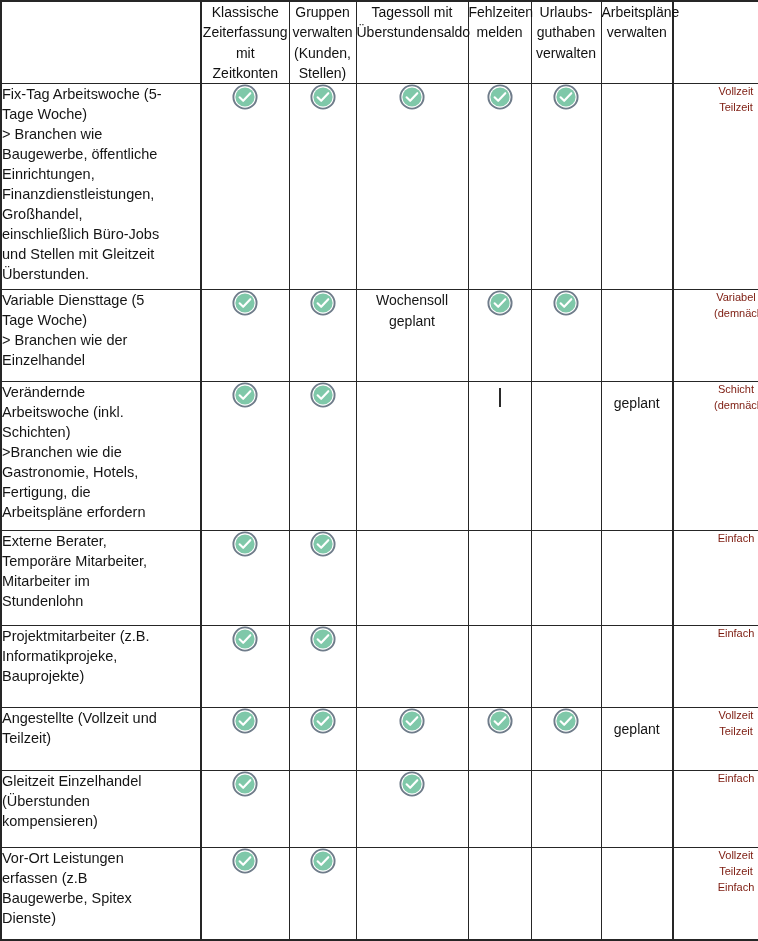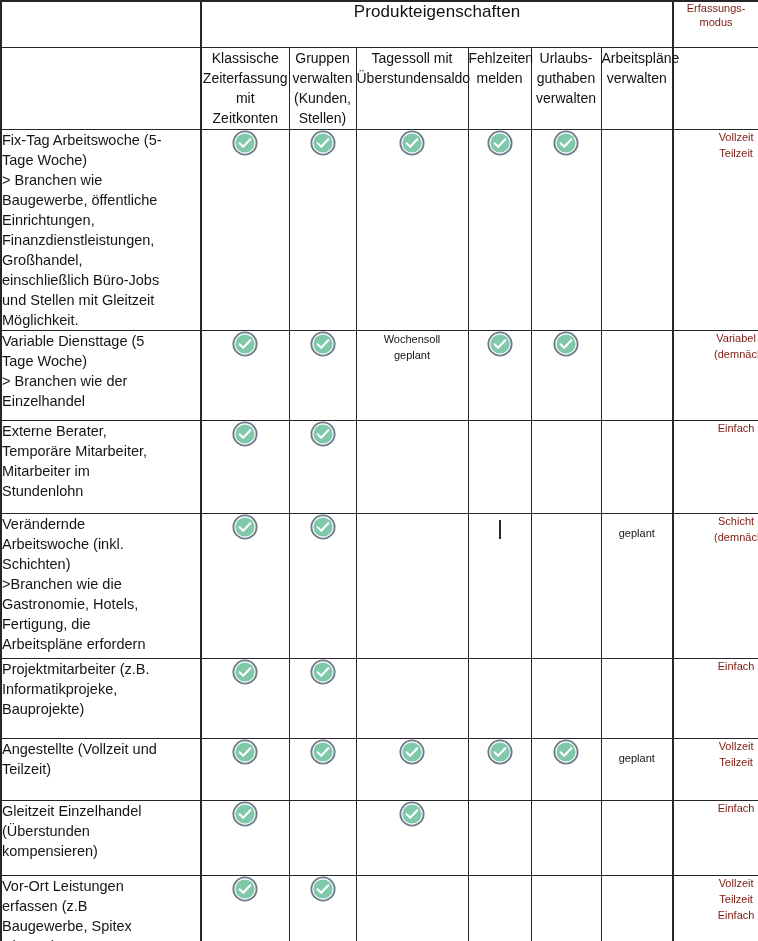--- a/index.html
+++ b/index.html
@@ -83,21 +83,21 @@
     vertical-align: top;
   }
   .cell {
     text-align: center;
     vertical-align: top;
     padding-top: 10px;
   }
   .cell-note {
     text-align: center;
     vertical-align: top;
-    font-size: 11px;
+    font-size: 14px;
     line-height: 1.5;
     color: #151515;
     padding: 26px 4px 4px 4px;
   }
   .cell-note.note-top {
     padding-top: 11px;
   }
   .mode {
     background: #FFFF00;
     text-align: center;
@@ -138,28 +138,20 @@
     <col style="width:200px">
     <col style="width:88px">
     <col style="width:67px">
     <col style="width:112px">
     <col style="width:63px">
     <col style="width:70px">
     <col style="width:72px">
     <col style="width:86px">
   </colgroup>
   <thead>
-    <tr style="height:46px">
-      <th class="hdr-blank"></th>
-      <th class="hdr-group" colspan="6">Produkteigenschaften</th>
-      <th class="hdr-mode">
-        <span>Erfassungs-</span><br>
-        <span>modus</span>
-      </th>
-    </tr>
     <tr style="height:72px">
       <th class="sub-blank"></th>
       <th class="sub-col">
         <span>Klassische</span><br>
         <span>Zeiterfassung</span><br>
         <span>mit Zeitkonten</span>
       </th>
       <th class="sub-col">
         <span>Gruppen</span><br>
         <span>verwalten</span><br>
@@ -181,21 +173,21 @@
       </th>
       <th class="sub-col">
         <span>Arbeitspläne</span><br>
         <span>verwalten</span>
       </th>
       <th class="sub-mode"></th>
     </tr>
   </thead>
   <tbody id="matrix-body">
       <tr style="height: 201px;">
-        <td class="rowlabel"><span>Fix-Tag Arbeitswoche (5-</span><br><span>Tage Woche)</span><br><span>&gt; Branchen wie</span><br><span>Baugewerbe, öffentliche</span><br><span>Einrichtungen,</span><br><span>Finanzdienstleistungen,</span><br><span>Großhandel,</span><br><span>einschließlich Büro-Jobs</span><br><span>und Stellen mit Gleitzeit</span><br><span>Möglichkeit.</span></td>
+        <td class="rowlabel"><span>Fix-Tag Arbeitswoche (5-</span><br><span>Tage Woche)</span><br><span>&gt; Branchen wie</span><br><span>Baugewerbe, öffentliche</span><br><span>Einrichtungen,</span><br><span>Finanzdienstleistungen,</span><br><span>Großhandel,</span><br><span>einschließlich Büro-Jobs</span><br><span>und Stellen mit Gleitzeit</span><br><span>Überstunden.</span></td>
         <td class="cell"><span class="check"><svg width="26" height="26" viewBox="0 0 26 26">
               <circle cx="13" cy="13" r="11.6" fill="none" stroke="#6F7C8A" stroke-width="1.9"></circle>
               <circle cx="13" cy="13" r="9.6" fill="#7FC8A9"></circle>
               <path d="M7.6 13.3 L11.2 16.8 L18.3 9.2" fill="none" stroke="#FFFFFF" stroke-width="2.1" stroke-linecap="round" stroke-linejoin="round"></path>
             </svg></span></td>
         <td class="cell"><span class="check"><svg width="26" height="26" viewBox="0 0 26 26">
               <circle cx="13" cy="13" r="11.6" fill="none" stroke="#6F7C8A" stroke-width="1.9"></circle>
               <circle cx="13" cy="13" r="9.6" fill="#7FC8A9"></circle>
               <path d="M7.6 13.3 L11.2 16.8 L18.3 9.2" fill="none" stroke="#FFFFFF" stroke-width="2.1" stroke-linecap="round" stroke-linejoin="round"></path>
             </svg></span></td>
@@ -242,59 +234,59 @@
               <circle cx="13" cy="13" r="11.6" fill="none" stroke="#6F7C8A" stroke-width="1.9"></circle>
               <circle cx="13" cy="13" r="9.6" fill="#7FC8A9"></circle>
               <path d="M7.6 13.3 L11.2 16.8 L18.3 9.2" fill="none" stroke="#FFFFFF" stroke-width="2.1" stroke-linecap="round" stroke-linejoin="round"></path>
             </svg></span></td>
         <td class="cell empty"></td>
         <td class="mode">
           <span class="mode-line">Variabel</span>
           <span class="mode-line">(demnächst)</span>
         </td>
       </tr>
+      <tr style="height: 145px;">
+        <td class="rowlabel"><span>Verändernde</span><br><span>Arbeitswoche (inkl.</span><br><span>Schichten)</span><br><span>&gt;Branchen wie die</span><br><span>Gastronomie, Hotels,</span><br><span>Fertigung, die</span><br><span>Arbeitspläne erfordern</span></td>
+        <td class="cell"><span class="check"><svg width="26" height="26" viewBox="0 0 26 26">
+              <circle cx="13" cy="13" r="11.6" fill="none" stroke="#6F7C8A" stroke-width="1.9"></circle>
+              <circle cx="13" cy="13" r="9.6" fill="#7FC8A9"></circle>
+              <path d="M7.6 13.3 L11.2 16.8 L18.3 9.2" fill="none" stroke="#FFFFFF" stroke-width="2.1" stroke-linecap="round" stroke-linejoin="round"></path>
+            </svg></span></td>
+        <td class="cell"><span class="check"><svg width="26" height="26" viewBox="0 0 26 26">
+              <circle cx="13" cy="13" r="11.6" fill="none" stroke="#6F7C8A" stroke-width="1.9"></circle>
+              <circle cx="13" cy="13" r="9.6" fill="#7FC8A9"></circle>
+              <path d="M7.6 13.3 L11.2 16.8 L18.3 9.2" fill="none" stroke="#FFFFFF" stroke-width="2.1" stroke-linecap="round" stroke-linejoin="round"></path>
+            </svg></span></td>
+        <td class="cell empty"></td>
+        <td class="cell"><span class="caret"></span></td>
+        <td class="cell empty"></td>
+        <td class="cell-note note-top"><span>geplant</span></td>
+        <td class="mode">
+          <span class="mode-line">Schicht</span>
+          <span class="mode-line">(demnächst)</span>
+        </td>
+      </tr>
       <tr style="height: 93px;">
         <td class="rowlabel"><span>Externe Berater,</span><br><span>Temporäre Mitarbeiter,</span><br><span>Mitarbeiter im</span><br><span>Stundenlohn</span></td>
         <td class="cell"><span class="check"><svg width="26" height="26" viewBox="0 0 26 26">
               <circle cx="13" cy="13" r="11.6" fill="none" stroke="#6F7C8A" stroke-width="1.9"></circle>
               <circle cx="13" cy="13" r="9.6" fill="#7FC8A9"></circle>
               <path d="M7.6 13.3 L11.2 16.8 L18.3 9.2" fill="none" stroke="#FFFFFF" stroke-width="2.1" stroke-linecap="round" stroke-linejoin="round"></path>
             </svg></span></td>
         <td class="cell"><span class="check"><svg width="26" height="26" viewBox="0 0 26 26">
               <circle cx="13" cy="13" r="11.6" fill="none" stroke="#6F7C8A" stroke-width="1.9"></circle>
               <circle cx="13" cy="13" r="9.6" fill="#7FC8A9"></circle>
               <path d="M7.6 13.3 L11.2 16.8 L18.3 9.2" fill="none" stroke="#FFFFFF" stroke-width="2.1" stroke-linecap="round" stroke-linejoin="round"></path>
             </svg></span></td>
         <td class="cell empty"></td>
         <td class="cell empty"></td>
         <td class="cell empty"></td>
         <td class="cell empty"></td>
         <td class="mode">
           <span class="mode-line">Einfach</span>
-        </td>
-      </tr>
-      <tr style="height: 145px;">
-        <td class="rowlabel"><span>Verändernde</span><br><span>Arbeitswoche (inkl.</span><br><span>Schichten)</span><br><span>&gt;Branchen wie die</span><br><span>Gastronomie, Hotels,</span><br><span>Fertigung, die</span><br><span>Arbeitspläne erfordern</span></td>
-        <td class="cell"><span class="check"><svg width="26" height="26" viewBox="0 0 26 26">
-              <circle cx="13" cy="13" r="11.6" fill="none" stroke="#6F7C8A" stroke-width="1.9"></circle>
-              <circle cx="13" cy="13" r="9.6" fill="#7FC8A9"></circle>
-              <path d="M7.6 13.3 L11.2 16.8 L18.3 9.2" fill="none" stroke="#FFFFFF" stroke-width="2.1" stroke-linecap="round" stroke-linejoin="round"></path>
-            </svg></span></td>
-        <td class="cell"><span class="check"><svg width="26" height="26" viewBox="0 0 26 26">
-              <circle cx="13" cy="13" r="11.6" fill="none" stroke="#6F7C8A" stroke-width="1.9"></circle>
-              <circle cx="13" cy="13" r="9.6" fill="#7FC8A9"></circle>
-              <path d="M7.6 13.3 L11.2 16.8 L18.3 9.2" fill="none" stroke="#FFFFFF" stroke-width="2.1" stroke-linecap="round" stroke-linejoin="round"></path>
-            </svg></span></td>
-        <td class="cell empty"></td>
-        <td class="cell"><span class="caret"></span></td>
-        <td class="cell empty"></td>
-        <td class="cell-note note-top"><span>geplant</span></td>
-        <td class="mode">
-          <span class="mode-line">Schicht</span>
-          <span class="mode-line">(demnächst)</span>
         </td>
       </tr>
       <tr style="height: 80px;">
         <td class="rowlabel"><span>Projektmitarbeiter (z.B.</span><br><span>Informatikprojeke,</span><br><span>Bauprojekte)</span></td>
         <td class="cell"><span class="check"><svg width="26" height="26" viewBox="0 0 26 26">
               <circle cx="13" cy="13" r="11.6" fill="none" stroke="#6F7C8A" stroke-width="1.9"></circle>
               <circle cx="13" cy="13" r="9.6" fill="#7FC8A9"></circle>
               <path d="M7.6 13.3 L11.2 16.8 L18.3 9.2" fill="none" stroke="#FFFFFF" stroke-width="2.1" stroke-linecap="round" stroke-linejoin="round"></path>
             </svg></span></td>
         <td class="cell"><span class="check"><svg width="26" height="26" viewBox="0 0 26 26">

